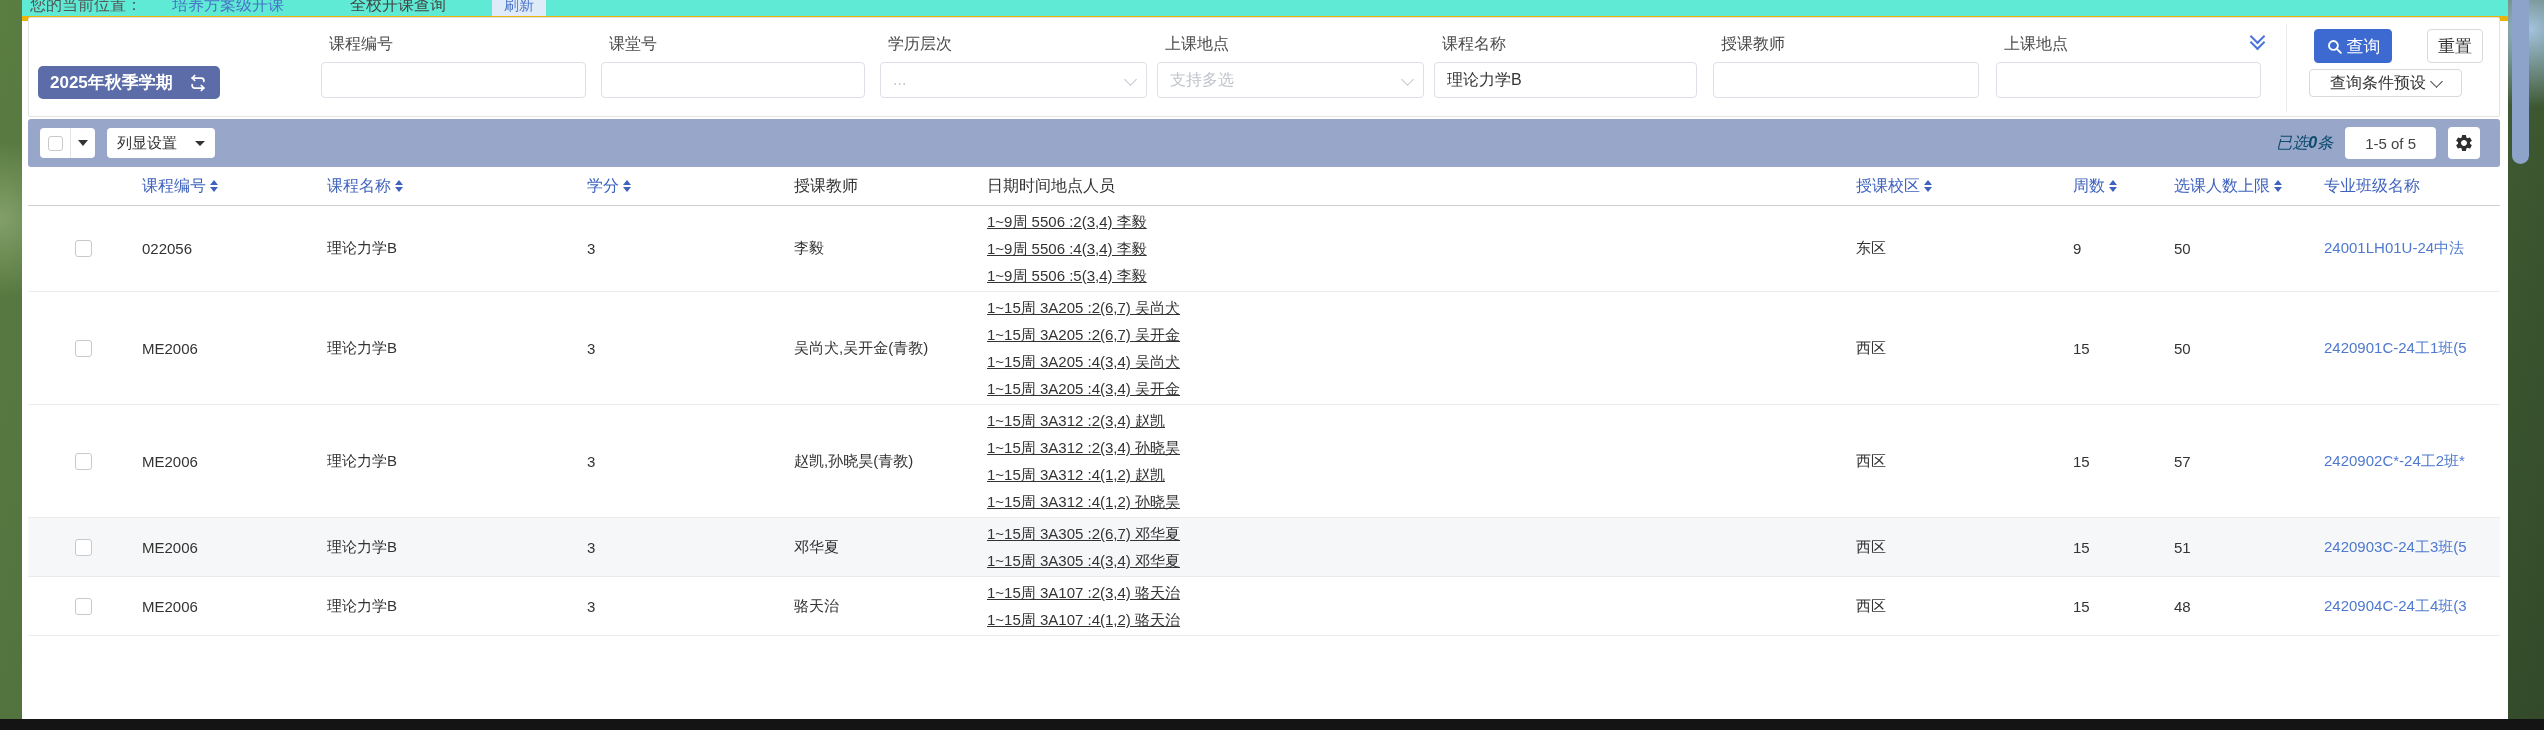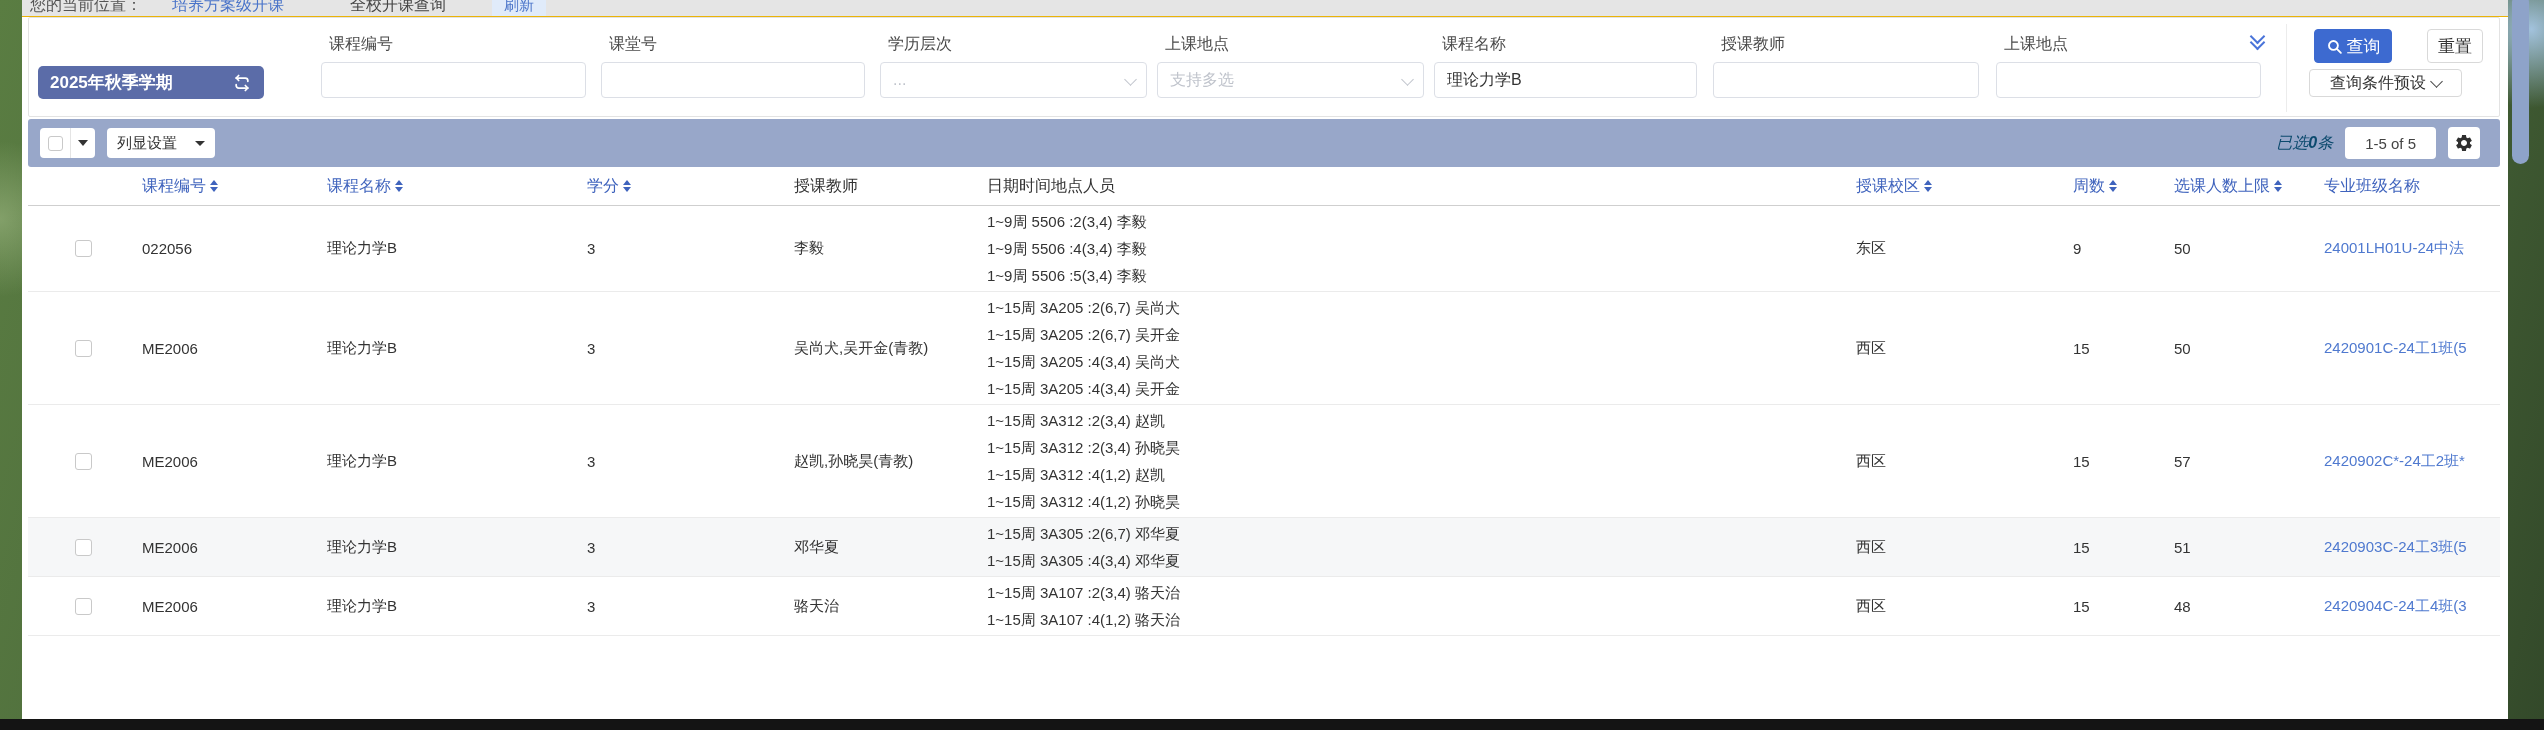--- a/index.html
+++ b/index.html
@@ -7,29 +7,29 @@
     width:2544px;height:730px;overflow:hidden;position:relative;
     font-family:"Liberation Sans","DejaVu Sans",sans-serif;
     background:
       radial-gradient(circle at 99.5% 4%, rgba(168,200,230,.95), rgba(168,200,230,0) 3%),
       radial-gradient(circle at 0% 30%, rgba(210,230,180,.35), rgba(210,230,180,0) 3%),
       linear-gradient(105deg,#5a7d42 0%,#49663a 18%,#62884a 40%,#3f5c33 60%,#567a41 78%,#33492a 100%);
   }
   .page{position:absolute;left:22px;top:0;width:2486px;height:719px;background:#fff;overflow:hidden;}
 
   
-  .breadcrumb-bar{position:absolute;left:0;top:0;right:0;height:16px;border-bottom:1px solid #eab308;background:#e5e5e5;overflow:hidden;text-align:center;}
+  .breadcrumb-bar{position:absolute;left:0;top:0;right:0;height:16px;border-bottom:5px solid #eab308;background:#5eead4;overflow:hidden;text-align:center;}
   .bc-inner{display:flex;align-items:center;height:36px;margin-top:-13px;padding-left:8px;font-size:16px;color:#555;white-space:nowrap;}
   .bc-link{color:#4a74c9;margin-left:30px;text-decoration:none;}
   .bc-current{margin-left:66px;color:#444;}
   .bc-chip{margin-left:46px;background:#e0ebfa;color:#4a74c9;padding:4px 12px;border-radius:4px;font-size:15px;}
 
   
   .filter-card{position:absolute;left:6px;top:17px;width:2472px;height:100px;border:1px solid #e3e3e3;border-radius:2px;background:#fff;box-sizing:border-box;}
-  .semester-btn{position:absolute;left:9px;top:48px;width:226px;height:33px;background:#5b6ca8;color:#fff;border:none;border-radius:5px;
+  .semester-btn{position:absolute;left:9px;top:48px;width:182px;height:33px;background:#5b6ca8;color:#fff;border:none;border-radius:5px;
     font-size:17px;font-weight:bold;display:flex;align-items:center;justify-content:space-between;padding:0 12px;cursor:pointer;font-family:inherit;}
   .field{position:absolute;top:14px;}
   .f-label{display:block;margin-left:8px;font-size:16px;color:#4a4a4a;height:24px;line-height:24px;}
   .f-wrap{position:relative;margin-top:6px;}
   .f-input{width:100%;height:36px;border:1px solid #dcdfe6;border-radius:4px;box-sizing:border-box;padding:0 12px;font-size:16px;color:#333;outline:none;font-family:inherit;background:#fff;}
   .f-input::placeholder{color:#c0c4cc;}
   .chev-down{position:absolute;right:12px;top:13px;width:8px;height:8px;border-right:1.6px solid #c0c4cc;border-bottom:1.6px solid #c0c4cc;transform:rotate(45deg);pointer-events:none;}
   .v-divider{position:absolute;left:2257px;top:6px;height:88px;border-left:1px solid #ececec;}
   .expand-icon{position:absolute;left:2220px;top:13px;width:16px;height:20px;cursor:pointer;}
   .expand-icon i{display:block;width:9px;height:9px;border-right:2px solid #4a74d9;border-bottom:2px solid #4a74d9;transform:rotate(45deg);margin:0 auto -5px auto;}
@@ -61,21 +61,21 @@
   .th{display:flex;align-items:center;font-size:16px;color:#333;padding-left:7px;white-space:nowrap;overflow:hidden;}
   .th.accent{color:#3f63bd;}
   .sort{display:inline-flex;flex-direction:column;margin-left:4px;gap:2px;cursor:pointer;}
   .sort i{display:block;width:0;height:0;border-left:4px solid transparent;border-right:4px solid transparent;}
   .sort .up{border-bottom:5px solid #3f63bd;}
   .sort .dn{border-top:5px solid #3f63bd;}
   .tr{border-bottom:1px solid #ebebeb;background:#fff;}
   .tr.hl{background:#f6f7f8;}
   .td{display:flex;align-items:center;font-size:15px;color:#333;padding-left:7px;overflow:hidden;}
   .td.cb{padding-left:47px;}
-  .td.sched{flex-direction:column;align-items:flex-start;justify-content:center;line-height:27px;padding:2px 0 2px 7px;white-space:nowrap;}
+  .td.sched{flex-direction:column;align-items:flex-start;justify-content:center;line-height:27px;padding:2px 0 2px 7px;white-space:nowrap;text-decoration:underline;}
   .td.clip{white-space:nowrap;}
   a.link{color:#4f79cf;text-decoration:none;white-space:nowrap;cursor:pointer;}
   .checkbox{width:17px;height:17px;border:1px solid #c9c9c9;border-radius:3px;background:#fff;display:inline-block;cursor:pointer;box-sizing:border-box;}
   .checkbox.sm{width:15px;height:15px;}
 
   .scroll-thumb{position:absolute;left:2512px;top:-6px;width:17px;height:170px;background:#8ea3c9;border-radius:9px;}
   .bottom-bar{position:absolute;left:0;bottom:0;width:2544px;height:11px;background:#141414;}
 </style>
 </head>
 <body>

